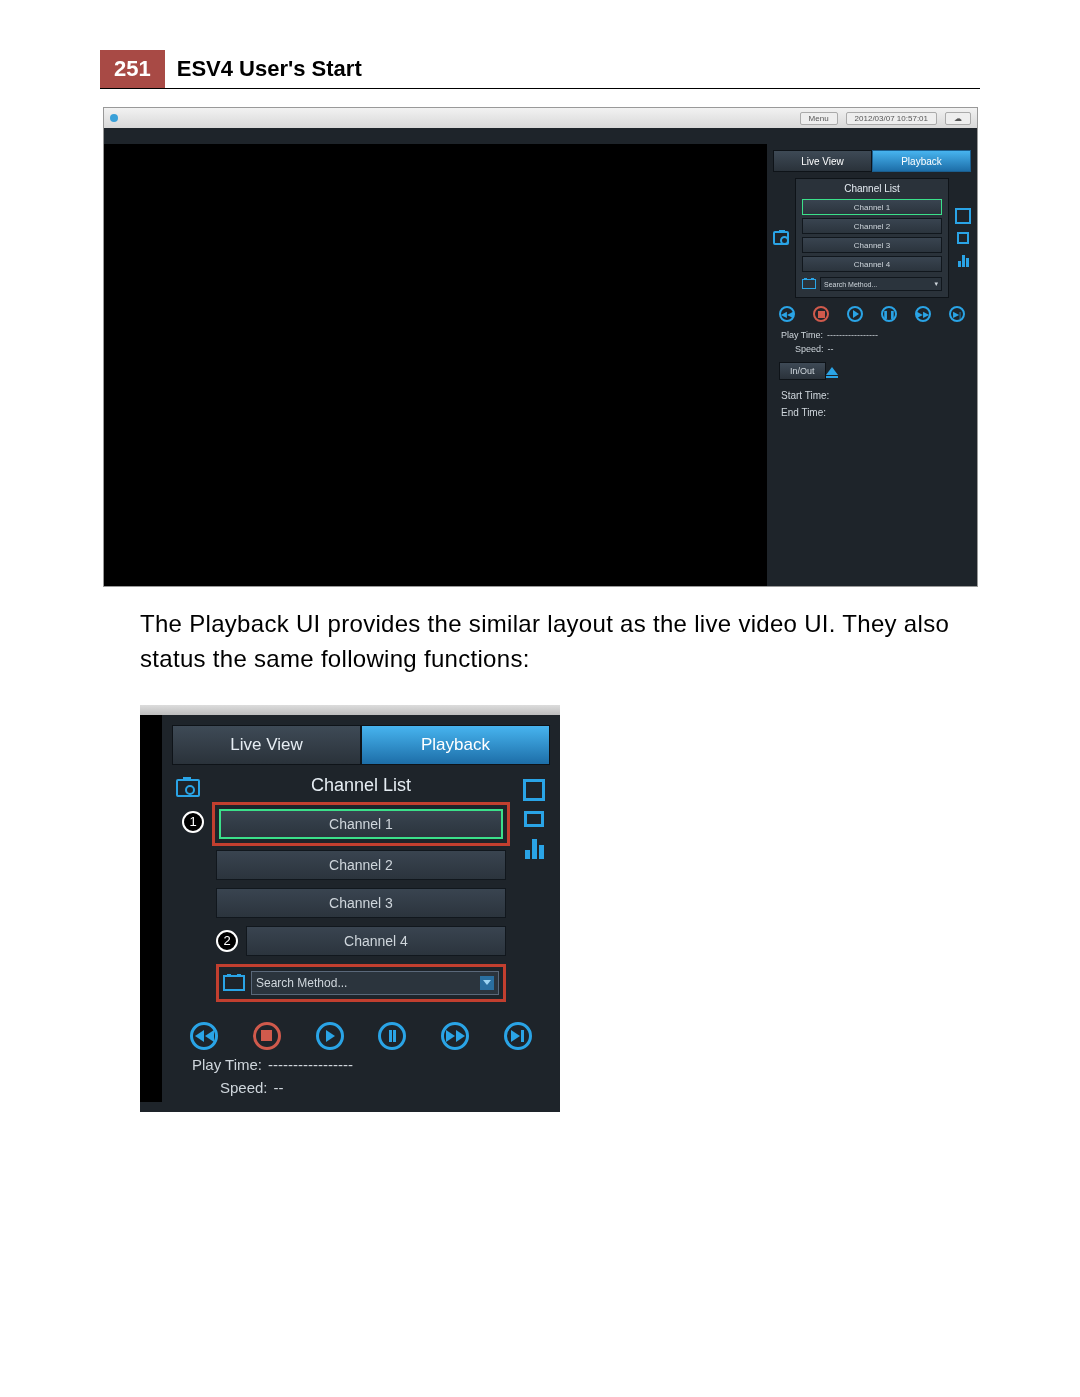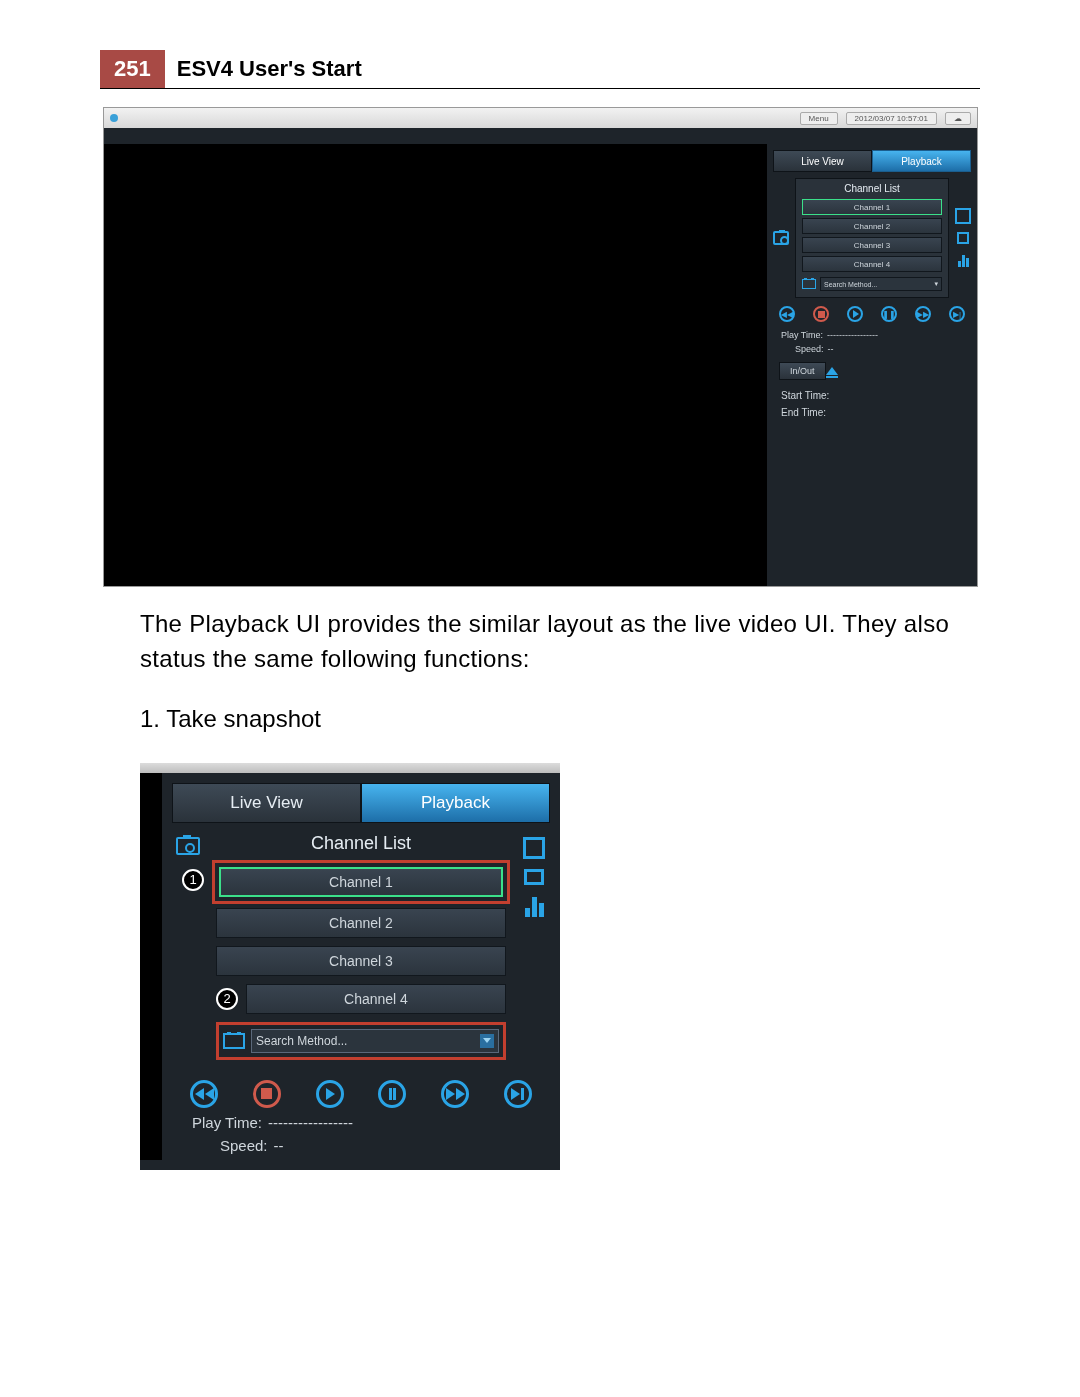--- a/index.html
+++ b/index.html
@@ -307,21 +307,20 @@
         <div>Start Time:</div>
         <div>End Time:</div>
       </div>
     </div>
   </div>
 </div>
 
 <p class="body-text">The Playback UI provides the similar layout as the live video UI. They also status the same following functions:</p>
 
 <div class="list">
-  <div>1. Take snapshot</div>
 </div>
 
 <div class="shot-btm">
   <div class="topstrip"></div>
   <div class="inner">
     <div class="vslice"></div>
     <div class="side2">
       <div class="mode-row2">
         <div class="mode2">Live View</div>
         <div class="mode2 active">Playback</div>

